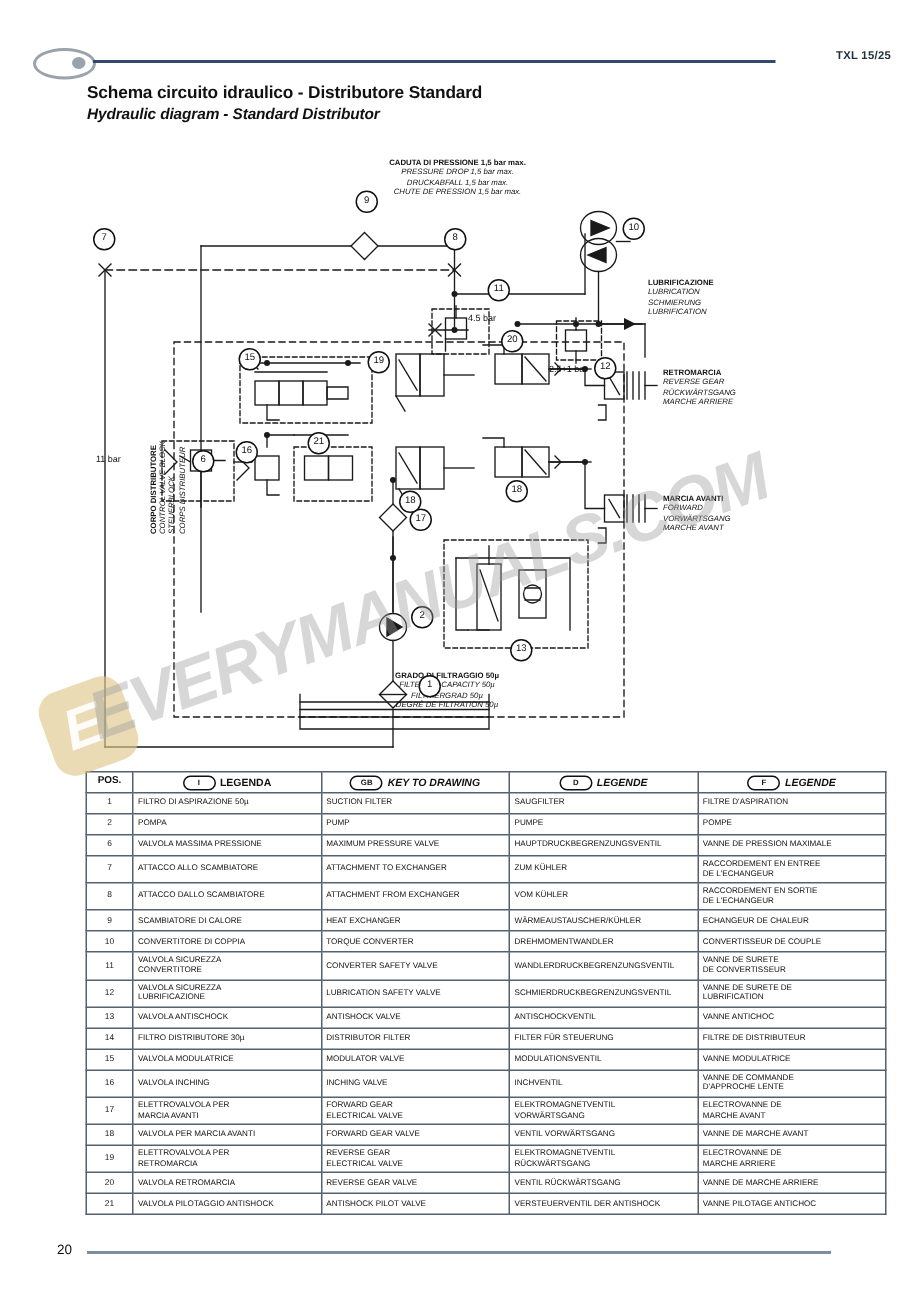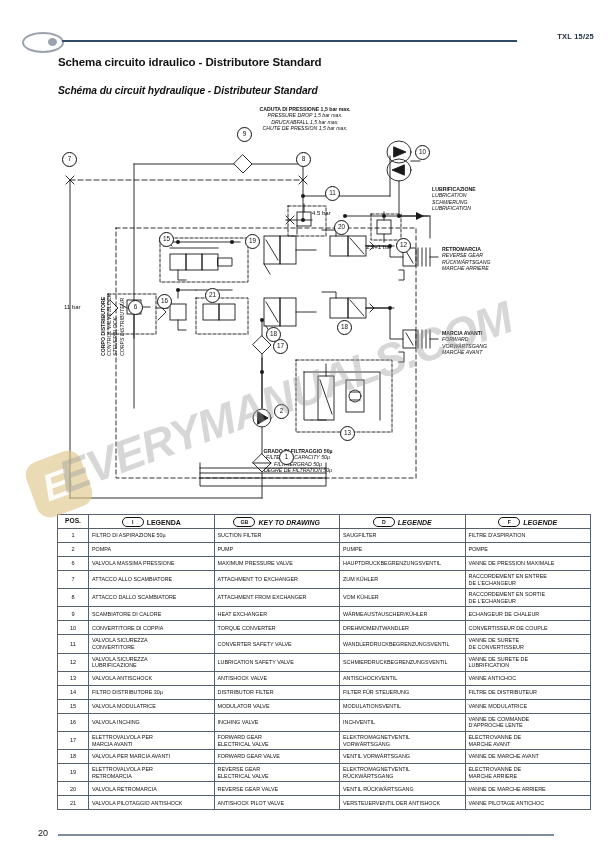--- a/index.html
+++ b/index.html
@@ -50,21 +50,21 @@
     font-size: 7.5px;
     font-weight: bold;
     letter-spacing: .2px;
     color: #22303f;
   }
 
   
   .titles { position: absolute; left: 58px; top: 56px; }
   .title-it {
     font-size: 11.5px; font-weight: bold; color: #111;
-    letter-spacing: -.1px; margin-bottom: 16px;
+    letter-spacing: -.1px; margin-bottom: 2px;
   }
   .title-sub {
     font-size: 10.3px; font-style: italic; font-weight: bold;
     color: #111; line-height: 13.5px; letter-spacing: -.1px;
   }
 
   
   .diagram {
     position: absolute;
     left: 0; top: 108px;
@@ -221,21 +221,21 @@
 <body>
 
 <div class="page-header">
   <div class="logo-mark"></div>
   <div class="header-rule"></div>
   <div class="header-code">TXL 15/25</div>
 </div>
 
 <div class="titles">
   <div class="title-it">Schema circuito idraulico - Distributore Standard</div>
-  <div class="title-sub">Schéma du circuit hydraulique - Distributeur Standard</div>
+  <div class="title-sub">Hydraulic diagram - Standard Distributor</div>
 </div>
 
 <div class="diagram">
 
   <svg width="612" height="400" viewBox="0 0 612 400">
     <g fill="none" stroke="#1a1a1a" stroke-width="0.9" stroke-linecap="square">
 
       <path d="M134 56 L134 300"></path>
       <path d="M70 72 L70 390"></path>
 

